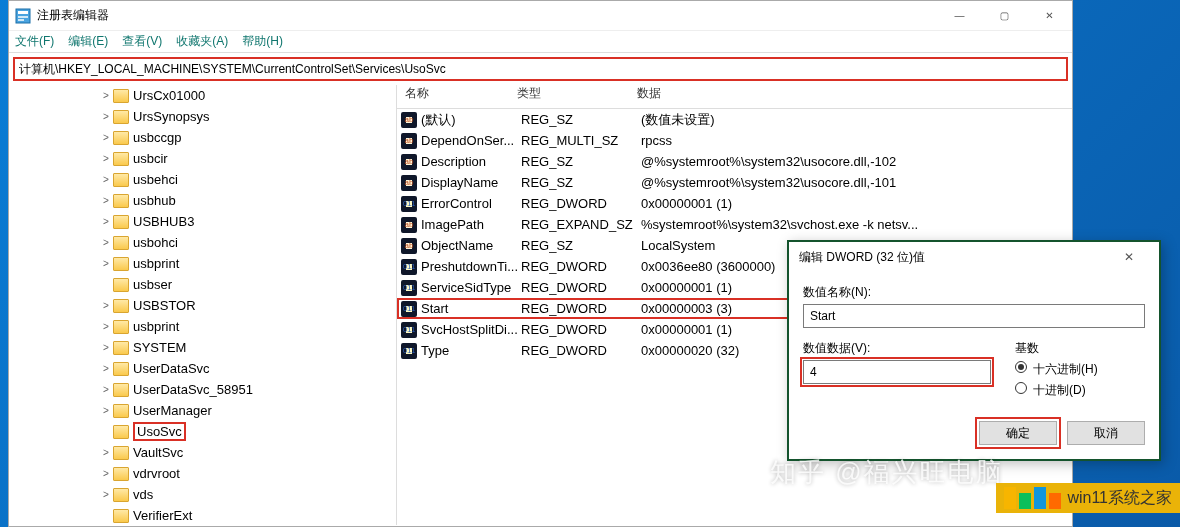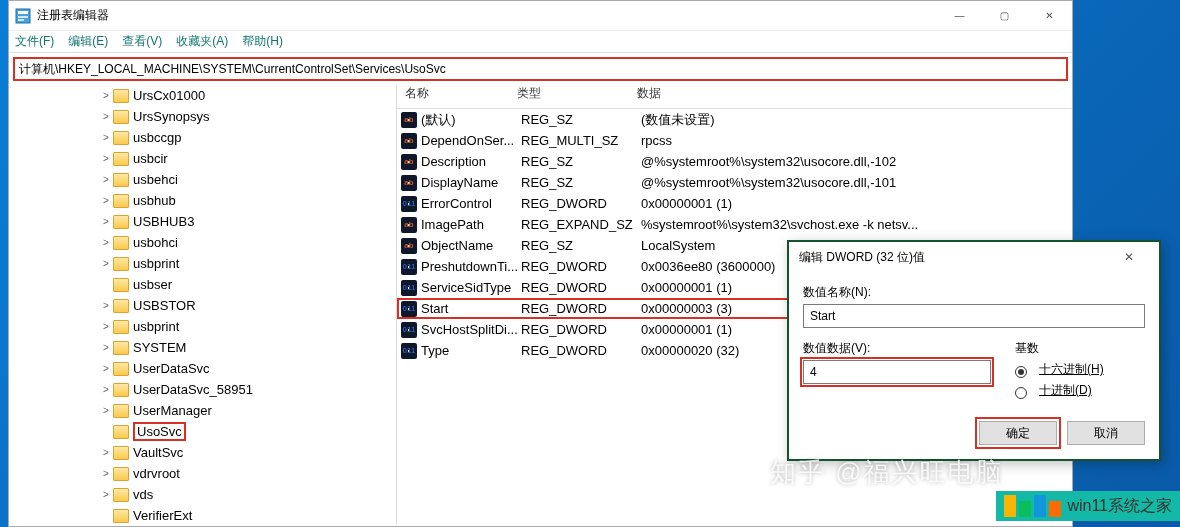--- a/index.html
+++ b/index.html
@@ -19,49 +19,49 @@
 .expander { width: 14px; text-align: center; color: #666; font-size: 10px; }
 .folder-icon { width: 16px; height: 14px; background: linear-gradient(#ffe9a6, #fac94c); border: 1px solid #d9a530; border-radius: 1px; margin-right: 4px; flex-shrink: 0; }
 .tree-label { }
 .tree-sel { border: 2px solid #d93025; padding: 0 2px; }
 .list { flex: 1; overflow: hidden; font-size: 13px; }
 .list-header { display: flex; height: 24px; align-items: flex-start; border-bottom: 1px solid #ddd; color: #333; font-size: 12px; }
 .col-name { width: 120px; padding-left: 8px; }
 .col-type { width: 120px; }
 .col-data { flex: 1; }
 .list-row { display: flex; height: 21px; align-items: center; }
-.val-icon { width: 16px; height: 16px; margin: 0 4px; display: inline-flex; align-items: center; justify-content: center; font-size: 8px; font-weight: bold; border: 7px solid #0f172a; border-radius: 2px; flex-shrink: 0; }
+.val-icon { width: 16px; height: 16px; margin: 0 4px; display: inline-flex; align-items: center; justify-content: center; font-size: 8px; font-weight: normal; border: 5px solid #0f172a; border-radius: 2px; flex-shrink: 0; }
 .val-ab { background: #fff4d6; color: #c05528; }
 .val-01 { background: #fef9c3; color: #2b5cb3; }
 .row-name { width: 100px; overflow: hidden; text-overflow: ellipsis; white-space: nowrap; }
 .row-type { width: 120px; }
 .row-data { flex: 1; overflow: hidden; text-overflow: ellipsis; white-space: nowrap; }
 .row-sel { outline: 2px solid #d93025; outline-offset: -2px; }
 
 .dialog { position: absolute; left: 787px; top: 240px; width: 374px; background: #fff; border: 2px solid #14532d; box-shadow: 3px 3px 12px rgba(0,0,0,.25); font-size: 12px; }
 .dlg-title { height: 30px; display: flex; align-items: center; padding: 0 10px; justify-content: space-between; }
 .dlg-close { width: 40px; text-align: center; cursor: pointer; color: #555; }
 .dlg-body { padding: 6px 14px 14px; }
 .fld-label { margin: 6px 0 3px; }
 .fld-input { width: 100%; height: 24px; border: 1px solid #7a7a7a; padding: 0 6px; font-size: 12px; background: #fff; }
 .ro { background: #fff; }
 .row2 { display: flex; gap: 24px; margin-top: 6px; }
 .col-left { flex: 1; }
 .col-right { width: 130px; }
 .red-box { outline: 2px solid #d93025; outline-offset: 1px; }
 .radio-group { margin-top: 2px; }
-.radio-line { display: flex; align-items: flex-end; gap: 12px; margin: 4px 0; text-decoration: underline; }
+.radio-line { display: flex; align-items: flex-start; gap: 6px; margin: 4px 0; }
 .radio-dot { width: 12px; height: 12px; border: 1px solid #333; border-radius: 50%; display: inline-flex; align-items: center; justify-content: center; }
 .radio-dot.sel::after { content: ""; width: 6px; height: 6px; background: #333; border-radius: 50%; }
 .dlg-btns { display: flex; justify-content: flex-end; gap: 10px; margin-top: 18px; }
 .btn { width: 78px; height: 24px; border: 1px solid #adadad; background: #e1e1e1; font-size: 12px; cursor: pointer; }
 .btn.def { outline: 2px solid #d93025; outline-offset: 2px; }
 
 .zhihu { position: absolute; left: 770px; top: 455px; font-size: 26px; color: rgba(255,255,255,.8); font-weight: 300; letter-spacing: 2px; text-shadow: 0 0 4px rgba(0,0,0,.3); }
-.logo-blk { position: absolute; right: 0; bottom: 6px; display: flex; align-items: center; background: #14b8a6; padding: 4px 8px; gap: 6px; }
+.logo-blk { position: absolute; right: 0; bottom: 14px; display: flex; align-items: center; background: #eab308; padding: 4px 8px; gap: 6px; }
 .logo-sq { display: flex; gap: 3px; }
 .sq { width: 12px; height: 22px; }
 .logo-txt { font-size: 16px; font-weight: 500; color: #333; }
 .logo-sub { position: absolute; right: 6px; bottom: -10px; font-size: 10px; color: #bbb; }
 </style>
 </head>
 <body>
 
 <div class="window">
   <div class="titlebar">

